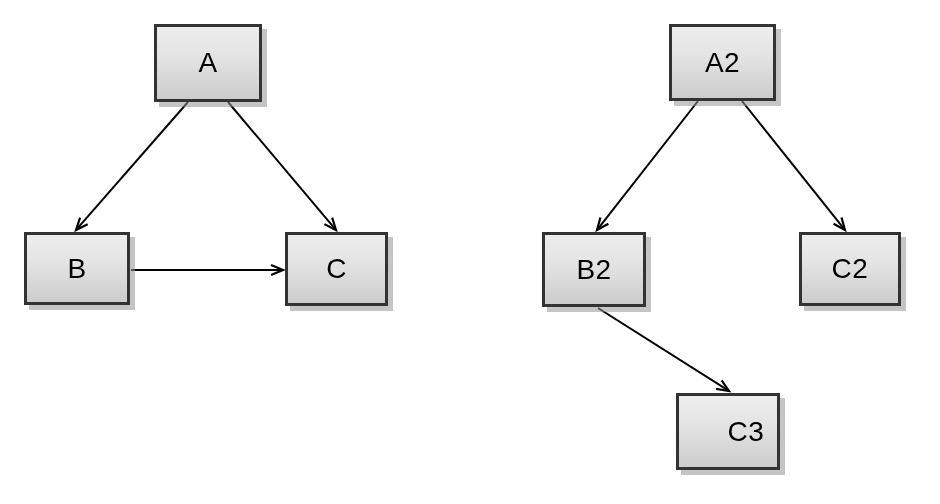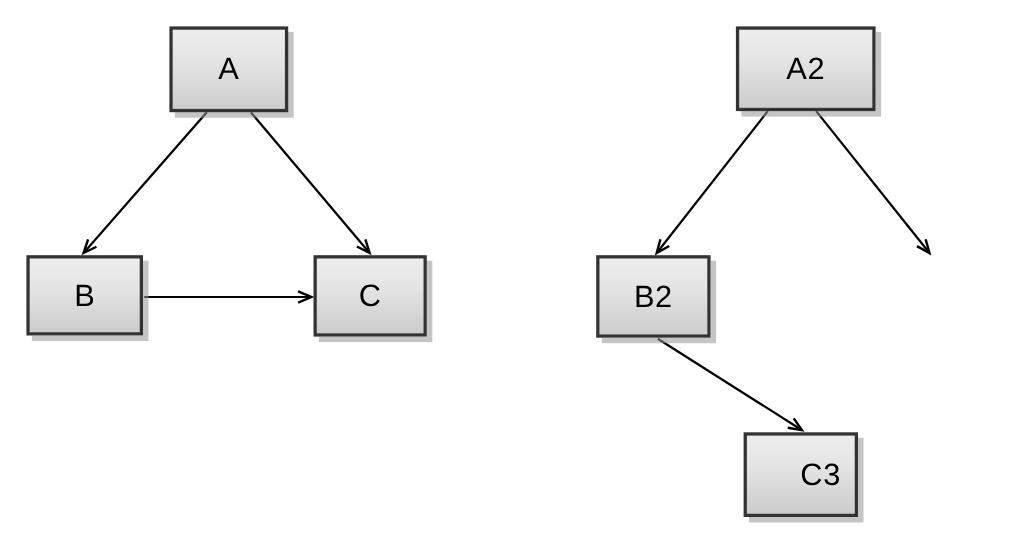--- a/index.html
+++ b/index.html
@@ -78,22 +78,25 @@
     </svg>
 <div class="node" style="left: 154px; top: 24px; width: 108px; height: 78px; border-color: rgb(51, 51, 51); background: linear-gradient(rgb(237, 237, 237) 0%, rgb(228, 228, 228) 40%, rgb(214, 214, 214) 75%, rgb(204, 204, 204) 100%);">
       <span class="node-label" style="color: rgb(0, 0, 0);">A</span>
     </div>
     <div class="node" style="left: 24px; top: 232px; width: 106px; height: 73px; border-color: rgb(51, 51, 51); background: linear-gradient(rgb(237, 237, 237) 0%, rgb(228, 228, 228) 40%, rgb(214, 214, 214) 75%, rgb(204, 204, 204) 100%);">
       <span class="node-label" style="color: rgb(0, 0, 0);">B</span>
     </div>
     <div class="node" style="left: 285px; top: 232px; width: 103px; height: 74px; border-color: rgb(51, 51, 51); background: linear-gradient(rgb(237, 237, 237) 0%, rgb(228, 228, 228) 40%, rgb(214, 214, 214) 75%, rgb(204, 204, 204) 100%);">
       <span class="node-label" style="color: rgb(0, 0, 0);">C</span>
     </div>
-    <div class="node" style="left: 669px; top: 24px; width: 127px; height: 77px; border-color: rgb(51, 51, 51); background: linear-gradient(rgb(237, 237, 237) 0%, rgb(228, 228, 228) 40%, rgb(214, 214, 214) 75%, rgb(204, 204, 204) 100%);">
+    <div class="node" style="left: 669px; top: 24px; width: 107px; height: 77px; border-color: rgb(51, 51, 51); background: linear-gradient(rgb(237, 237, 237) 0%, rgb(228, 228, 228) 40%, rgb(214, 214, 214) 75%, rgb(204, 204, 204) 100%);">
       <span class="node-label" style="color: rgb(0, 0, 0);">A2</span>
     </div>
     <div class="node" style="left: 542px; top: 232px; width: 104px; height: 75px; border-color: rgb(51, 51, 51); background: linear-gradient(rgb(237, 237, 237) 0%, rgb(228, 228, 228) 40%, rgb(214, 214, 214) 75%, rgb(204, 204, 204) 100%);">
       <span class="node-label" style="color: rgb(0, 0, 0);">B2</span>
+    </div>
+    <div class="node" style="left: 799px; top: 232px; width: 102px; height: 74px; border-color: rgb(51, 51, 51); background: linear-gradient(rgb(237, 237, 237) 0%, rgb(228, 228, 228) 40%, rgb(214, 214, 214) 75%, rgb(204, 204, 204) 100%);">
+      <span class="node-label" style="color: rgb(0, 0, 0);">C2</span>
     </div>
     <div class="node" style="left: 676px; top: 393px; width: 104px; height: 77px; border-color: rgb(51, 51, 51); background: linear-gradient(rgb(237, 237, 237) 0%, rgb(228, 228, 228) 40%, rgb(214, 214, 214) 75%, rgb(204, 204, 204) 100%); padding-left: 36px;">
       <span class="node-label" style="color: rgb(0, 0, 0);">C3</span>
     </div>
   </div>
 
 </body></html>

